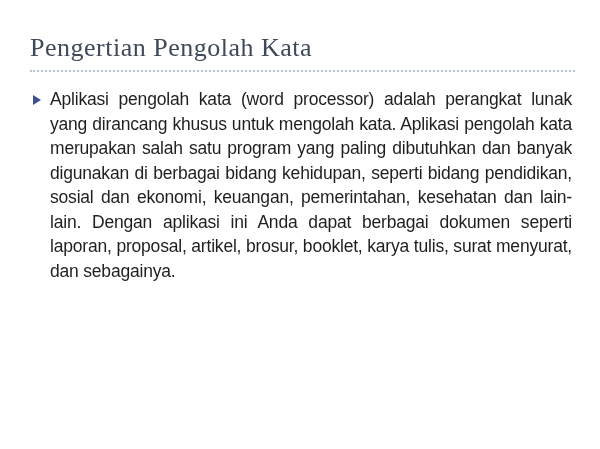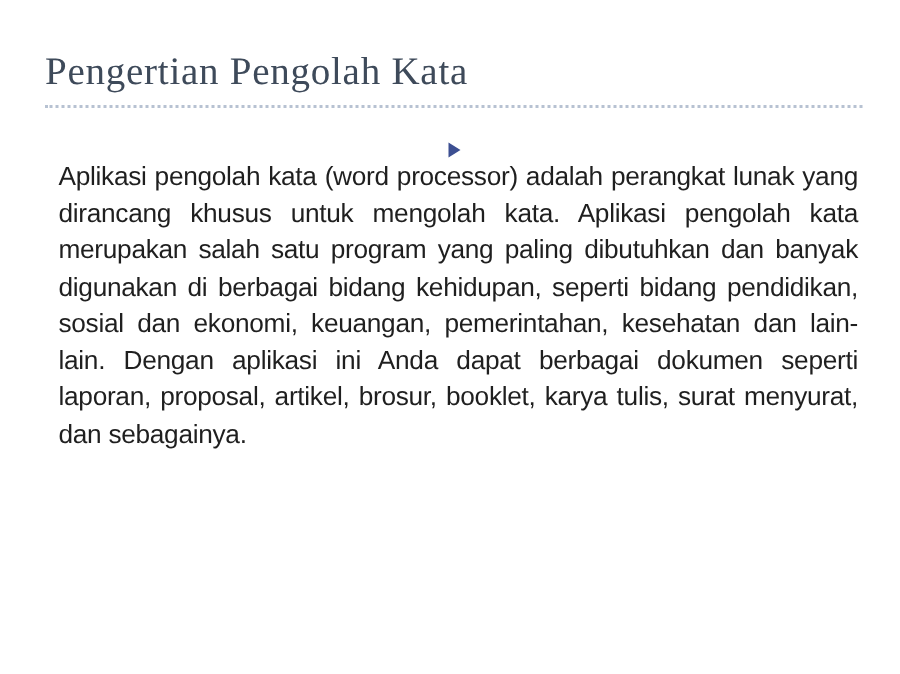--- a/index.html
+++ b/index.html
@@ -38,22 +38,21 @@
 
   
   .slide-body {
     position: absolute;
     top: 87px;
     left: 30px;
     right: 28px;
   }
   .bullet-item {
     display: flex;
-    align-items: center;
-    flex-direction: column;
+    align-items: flex-start;
   }
   .bullet {
     flex: 0 0 auto;
     margin: 8px 0 0 3px;
     width: 0;
     height: 0;
     border-style: solid;
     border-width: 5px 0 5px 8px;
     border-color: transparent transparent transparent var(--bullet, #3c4f92);
   }

